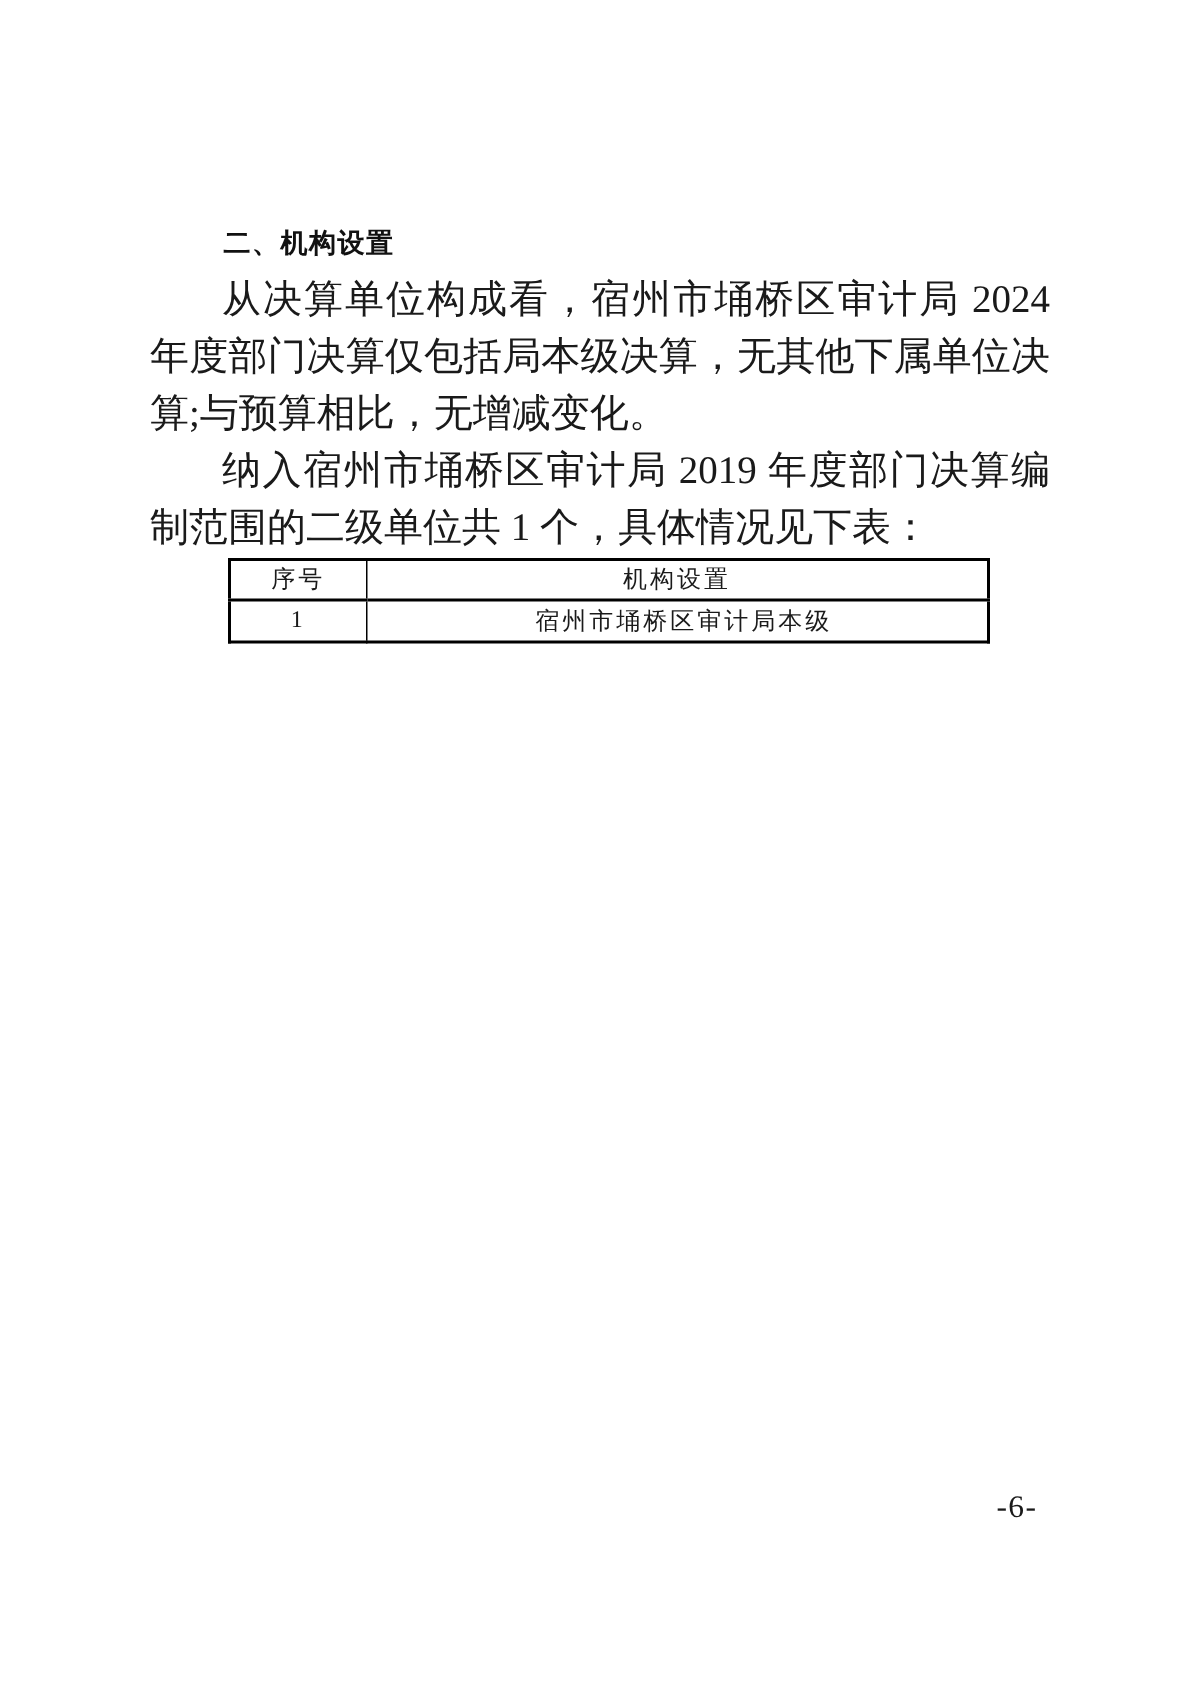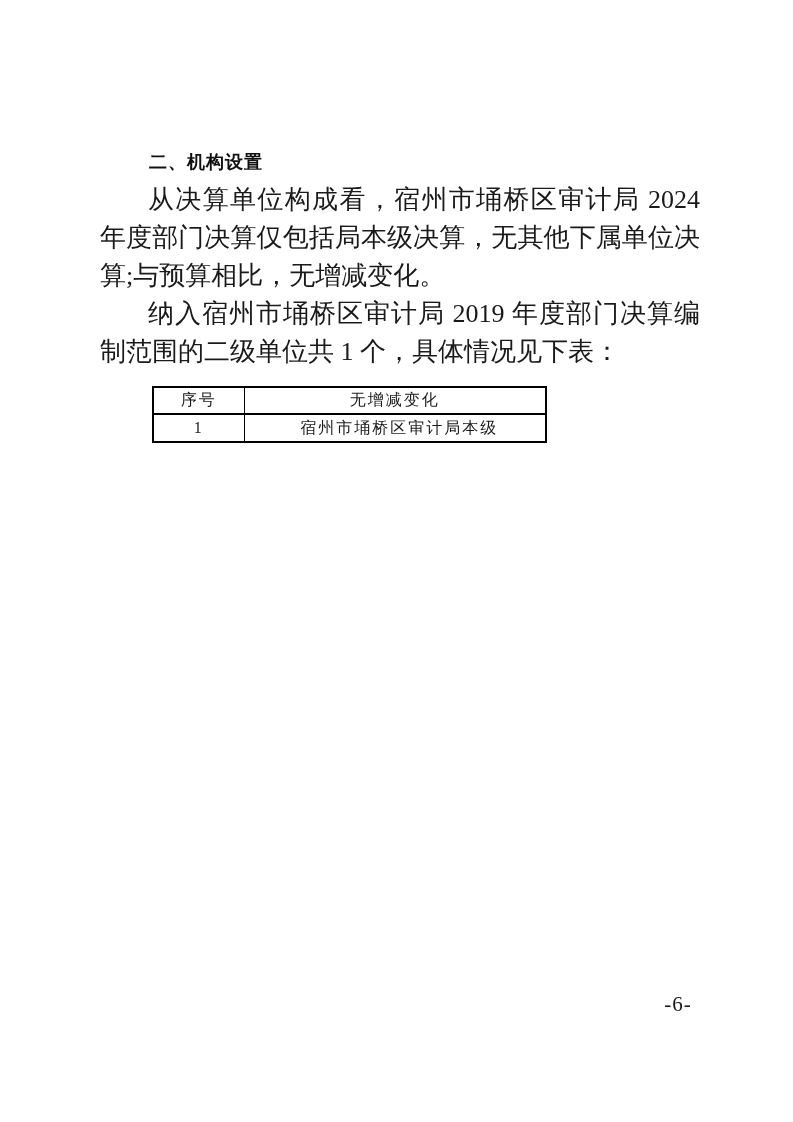--- a/index.html
+++ b/index.html
@@ -42,22 +42,22 @@
     font-size: 26px;
     line-height: 38px;
     text-align: justify;
     text-indent: 48px;
     color: #1a1a1a;
   }
   .units-table {
     border-collapse: collapse;
     table-layout: fixed;
     margin-left: 52px;
-    margin-top: 15px;
-    width: 395px;
+    margin-top: 1px;
+    width: 508px;
     border: 2px solid #000000;
   }
   .units-table th,
   .units-table td {
     border: 1px solid #000000;
     font-weight: normal;
     font-size: 16px;
     letter-spacing: 2px;
     color: #1a1a1a;
     vertical-align: middle;
@@ -93,21 +93,21 @@
     <h2 class="heading">二、机构设置</h2>
 
     <p class="para">从决算单位构成看，宿州市埇桥区审计局 2024 年度部门决算仅包括局本级决算，无其他下属单位决算;与预算相比，无增减变化。</p>
 
     <p class="para">纳入宿州市埇桥区审计局 2019 年度部门决算编制范围的二级单位共 1 个，具体情况见下表：</p>
 
     <table class="units-table">
       <thead>
         <tr>
           <th class="col-index">序号</th>
-          <th class="col-name">无增减变化</th>
+          <th class="col-name">机构设置</th>
         </tr>
       </thead>
       <tbody>
         <tr>
           <td class="cell-index">1</td>
           <td class="cell-name">宿州市埇桥区审计局本级</td>
         </tr>
       </tbody>
     </table>
 

